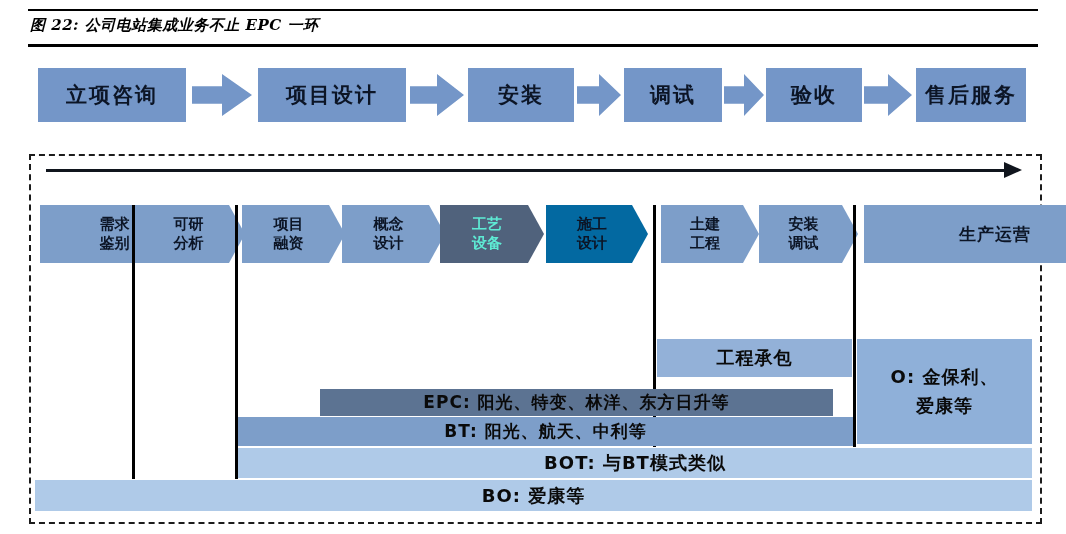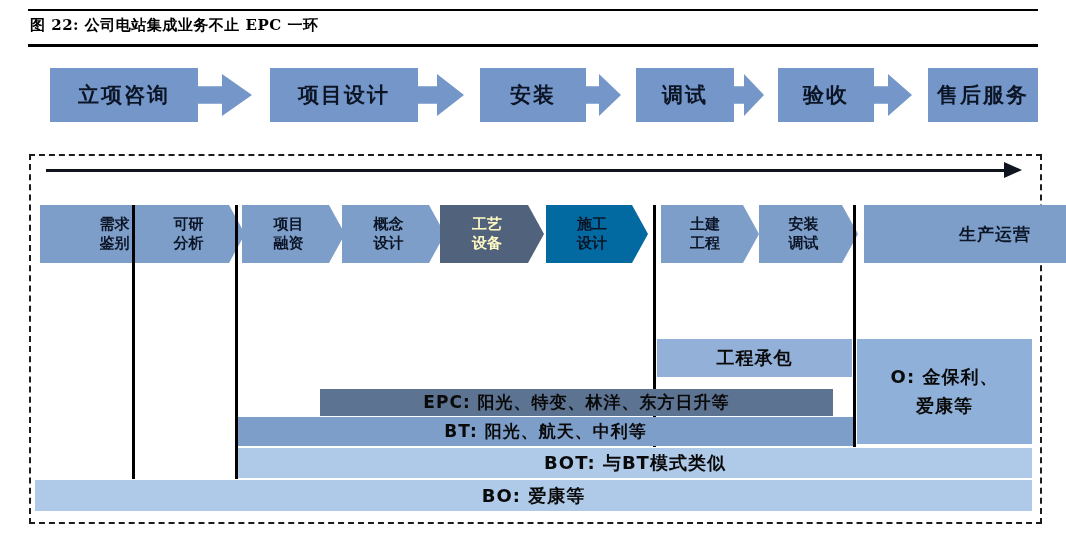--- a/index.html
+++ b/index.html
@@ -1,26 +1,26 @@
 <!DOCTYPE html>
 <html><head>
 <meta charset="utf-8">
 <style>
   html,body{margin:0;padding:0;background:#ffffff;}
   body{font-family:"DejaVu Sans","Liberation Sans",sans-serif;}
   .canvas{position:relative;width:1066px;height:534px;background:#ffffff;overflow:hidden;}
   .hrule{position:absolute;left:28px;width:1010px;background:#000;}
-  .figure-title{position:absolute;left:30px;top:16px;font-size:15px;font-weight:bold;color:#000;font-family:"DejaVu Serif","Liberation Serif",serif;letter-spacing:0.5px;}
-  .flow-step{position:absolute;top:68px;height:54px;background:#7496C8;color:#0c1526;font-weight:bold;font-size:21px;display:flex;align-items:center;justify-content:center;letter-spacing:2px;margin-left:12px;}
+  .figure-title{position:absolute;left:30px;top:16px;font-size:15px;font-weight:bold;color:#000;font-family:"DejaVu Serif","Liberation Serif",serif;letter-spacing:0.5px;font-style:italic;}
+  .flow-step{position:absolute;top:68px;height:54px;background:#7496C8;color:#0c1526;font-weight:bold;font-size:21px;display:flex;align-items:center;justify-content:center;letter-spacing:2px;}
   .flow-arrow{position:absolute;top:73px;height:44px;background:#7496C8;clip-path:polygon(0 30%,50% 30%,50% 2%,100% 50%,50% 98%,50% 70%,0 70%);}
   .panel{position:absolute;left:29px;top:154px;width:1009px;height:366px;border:2px dashed #1c1c1c;background:transparent;}
   .tl-line{position:absolute;left:46px;top:169px;width:960px;height:3px;background:#10151d;}
   .tl-head{position:absolute;left:1004px;top:162px;width:0;height:0;border-left:18px solid #10151d;border-top:8px solid transparent;border-bottom:8px solid transparent;}
   .chev{position:absolute;top:205px;height:58px;background:#7D9EC9;color:#0c1526;font-weight:bold;font-size:15px;line-height:1.3;display:flex;align-items:center;justify-content:center;text-align:center;white-space:pre-line;clip-path:polygon(0 0,calc(100% - 16px) 0,100% 50%,calc(100% - 16px) 100%,0 100%);padding-right:10px;}
-  .chev-dark{background:#50627C;color:#fef9c3;}
+  .chev-dark{background:#50627C;color:#5eead4;}
   .chev-light{background:#0369a1;}
   .chev-wide{font-size:17px;letter-spacing:1px;padding-left:48px;}
   .vline{position:absolute;top:205px;width:3px;background:#000;}
   .bar{position:absolute;display:flex;align-items:center;justify-content:center;font-weight:bold;color:#0a0a0a;text-align:center;white-space:pre-line;letter-spacing:1px;}
 </style>
 </head>
 <body>
 
 <div class="canvas">
 

